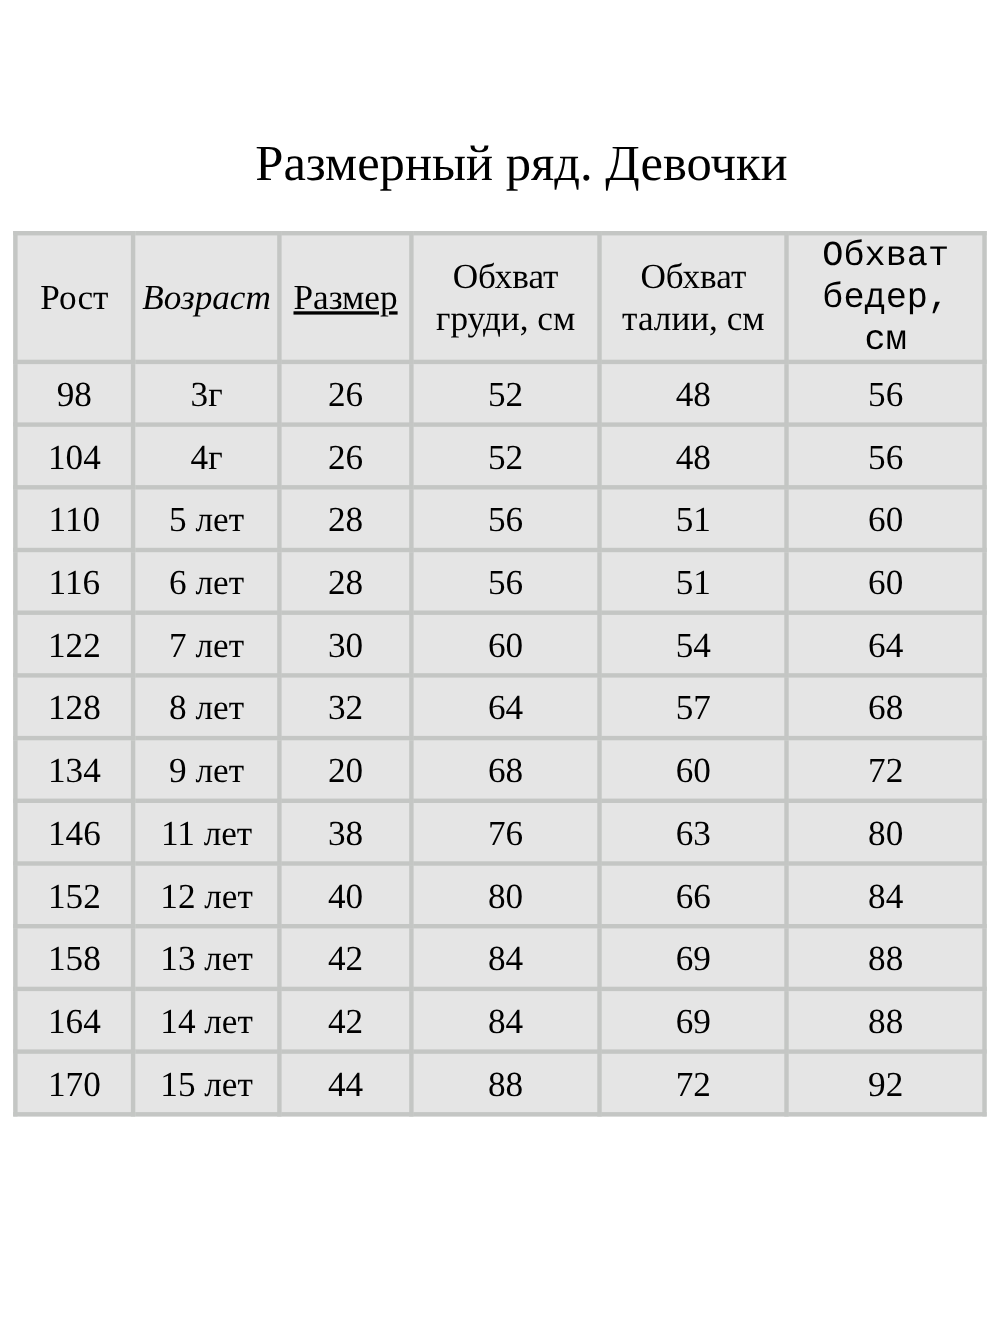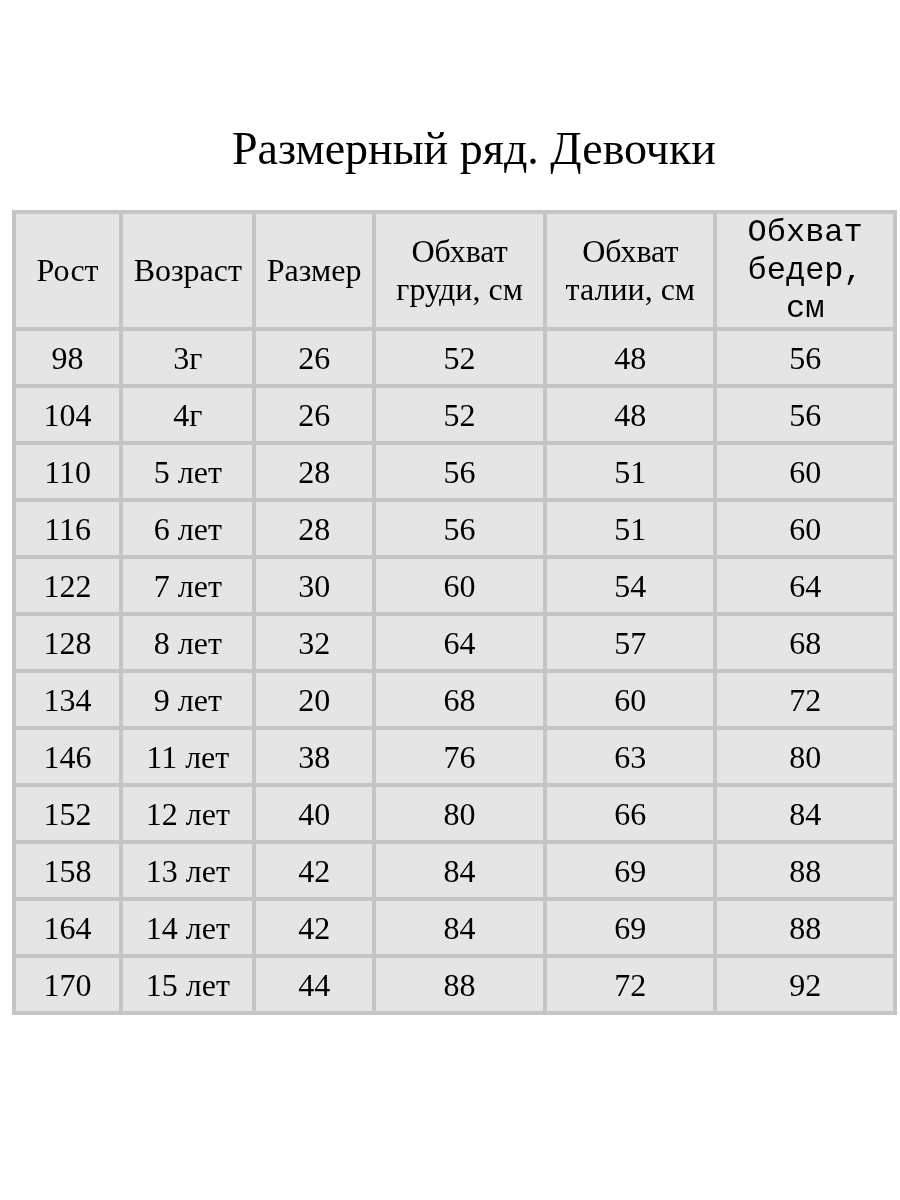--- a/index.html
+++ b/index.html
@@ -53,22 +53,22 @@
   table.size-table th {
     height: 92px;
     line-height: 1.18;
   }
   table.size-table td {
     height: 53px;
     line-height: 1;
   }
   
   table.size-table th:nth-child(1) { width: 11.8%; }
-  table.size-table th:nth-child(2) { width: 15.0%; }
-  table.size-table th:nth-child(3) { width: 13.3%; }
+  table.size-table th:nth-child(2) { width: 15.0%; font-style: italic; }
+  table.size-table th:nth-child(3) { width: 13.3%; text-decoration: underline; }
   table.size-table th:nth-child(4) { width: 19.7%; }
   table.size-table th:nth-child(5) { width: 19.5%; }
   table.size-table th:nth-child(6) { width: 20.7%; font-family: Liberation Mono, monospace; }
 </style>
 </head>
 <body>
 
 <div class="page">
   <h1 class="title">Размерный ряд. Девочки</h1>
 

